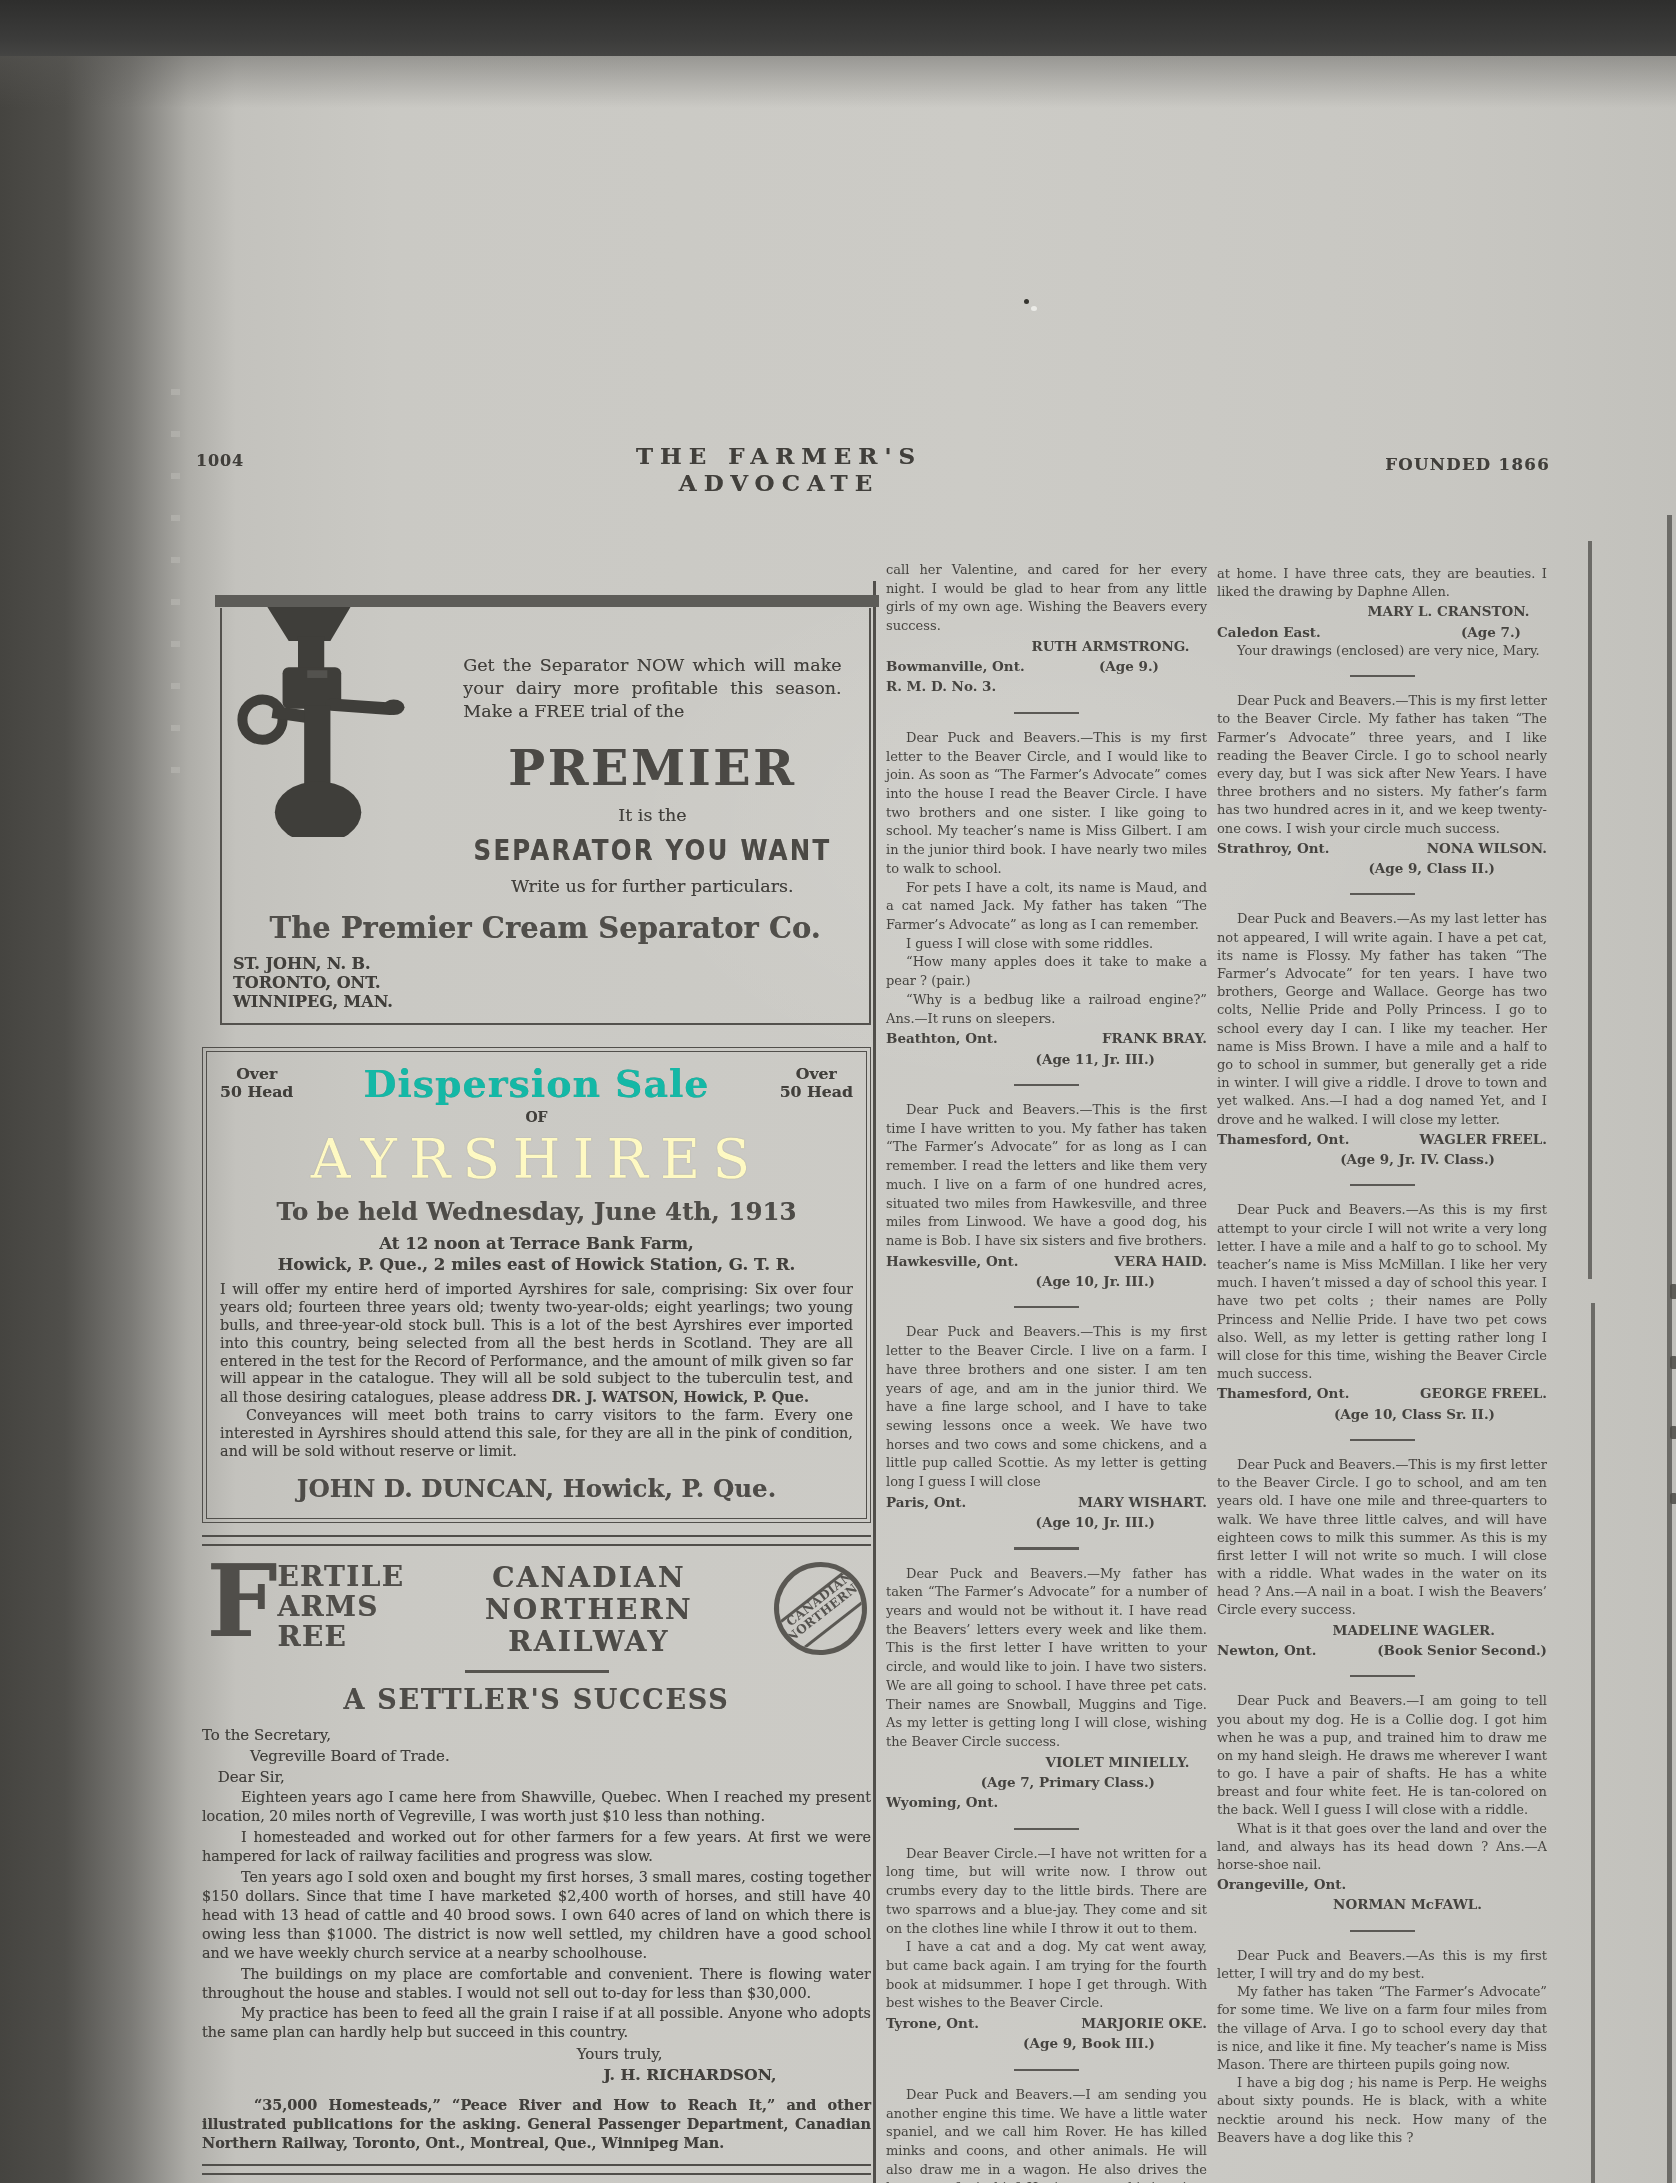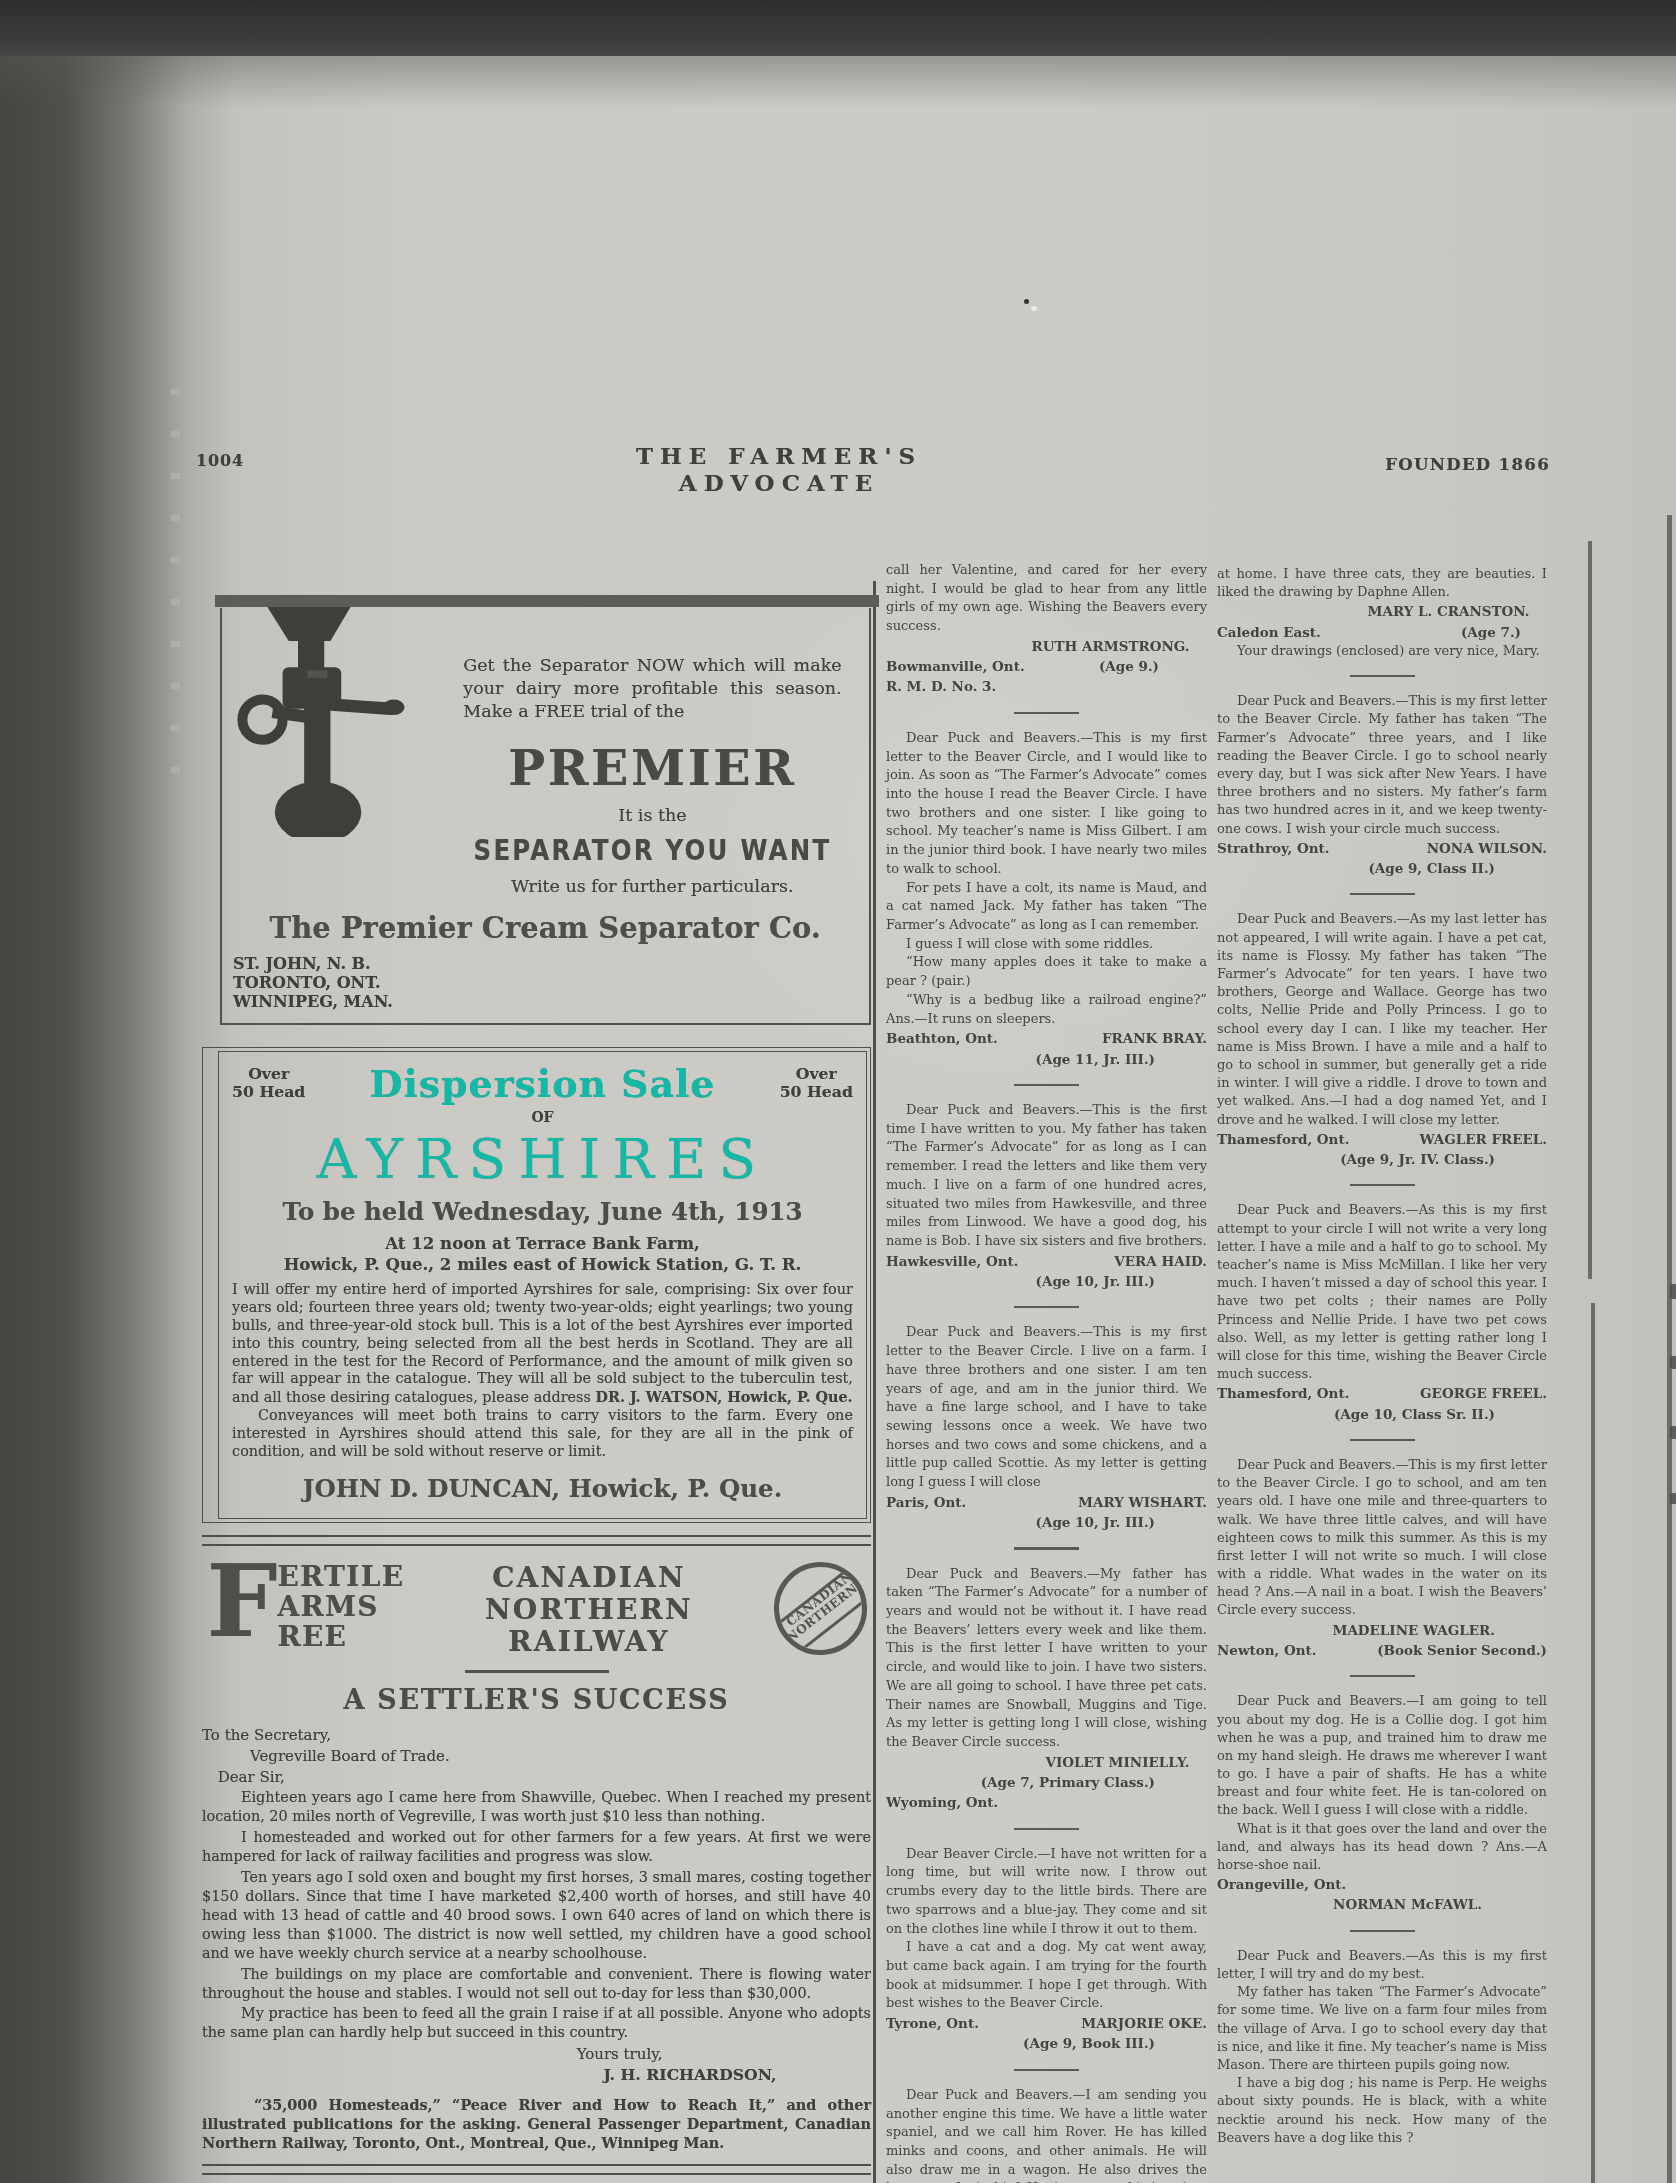--- a/index.html
+++ b/index.html
@@ -53,26 +53,26 @@
   .p-intro{font-size:17.5px;line-height:1.3;text-align:justify;margin:16px;}
   .p-brand{font-size:49px;font-weight:bold;letter-spacing:2.6px;text-align:center;margin:15px 0 3.5px;color:#4b4945;}
   .p-itis{font-size:17.5px;text-align:center;margin:7.9px 0;}
   .p-sep{font-family:"DejaVu Sans",sans-serif;font-size:24.5px;font-weight:bold;letter-spacing:2.2px;
          text-align:center;margin:11.4px 0 4.4px;transform:scaleY(1.15);color:#4b4945;}
   .p-cta{font-size:17.5px;text-align:center;margin:11.4px 0 0;}
   .p-co{font-size:29px;font-weight:bold;text-align:center;margin:15px 0 2.6px;color:#504e4a;}
   .p-cities{display:flex;justify-content:space-between;font-size:16px;font-weight:bold;margin-top:8.7px;flex-direction:column;}
   
   .ayr{margin-top:22px;border:1.7px solid #514f4b;padding:3.1px;}
-  .ayr-inner{border:1.3px solid #514f4b;padding:8.7px 13px 13px;margin-left:12px;}
+  .ayr-inner{border:1.3px solid #514f4b;padding:8.7px 13px 13px;}
   .ayr-head{display:flex;justify-content:space-between;align-items:center;}
   .overhead{font-weight:bold;font-size:15.7px;text-align:center;line-height:1.15;}
   .ayr-title{font-size:38px;font-weight:bold;letter-spacing:0.9px;color:#14b8a6;}
   .ayr-of{text-align:center;font-size:14px;font-weight:bold;margin:2.6px 0;}
-  .ayr-breed{text-align:center;font-size:55px;letter-spacing:12.2px;color:#14b8a6;margin:2.6px 0 6.1px;
+  .ayr-breed{text-align:center;font-size:55px;letter-spacing:12.2px;color:#fef9c3;margin:2.6px 0 6.1px;
              text-shadow:0 0 0.9px rgba(80,78,74,.5);}
   .ayr-date{text-align:center;font-size:24.5px;font-weight:bold;margin:2.6px 0 7px;color:#4e4c48;}
   .ayr-v1{text-align:center;font-size:16.6px;font-weight:bold;margin:0.9px 0;}
   .ayr-v2{text-align:center;font-size:16.6px;font-weight:bold;margin:0.9px 0 7px;}
   .ayr-body{font-size:14.4px;line-height:1.24;text-align:justify;margin:0;}
   .ayr-body2{font-size:14.4px;line-height:1.24;text-align:justify;margin:0;text-indent:26px;}
   .ayr-sign{text-align:center;font-size:24.5px;font-weight:bold;margin:13px 0 2.6px;color:#4e4c48;}
   .dblrule{margin:11.4px 0;height:7px;border-top:2.6px solid #504e4a;border-bottom:2.6px solid #504e4a;}
   
   .cnr-top{display:flex;justify-content:space-between;align-items:flex-start;padding:4.4px 4.4px 0;}

